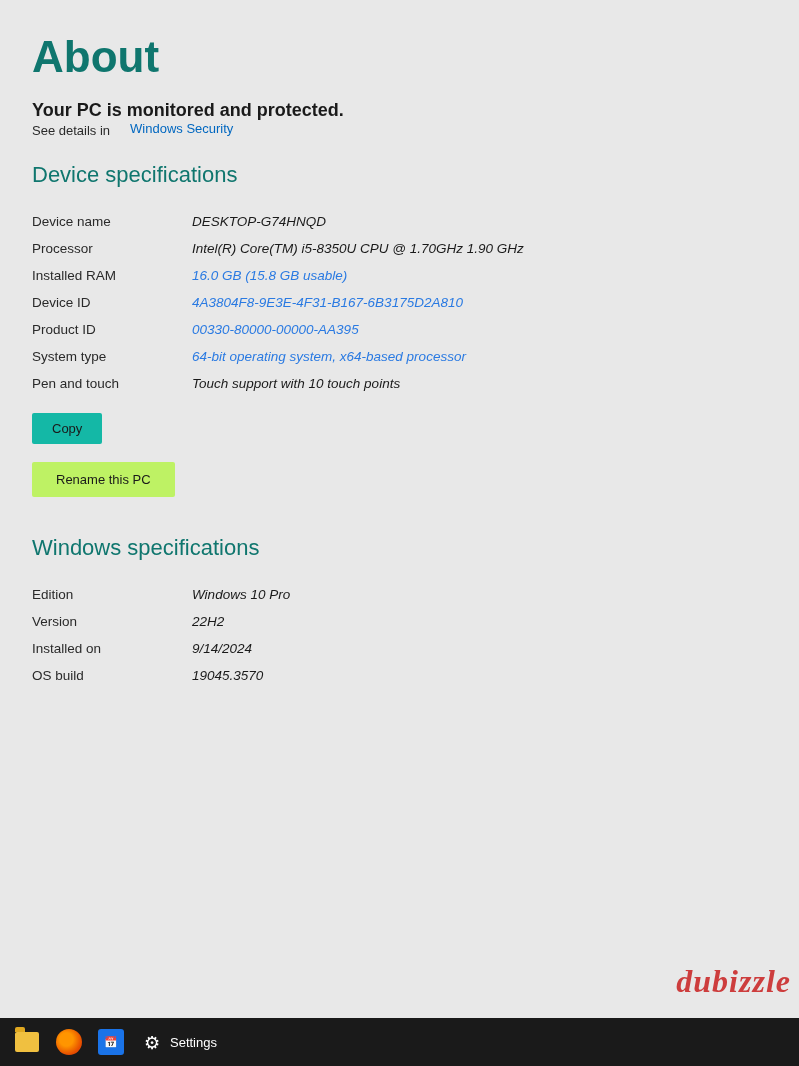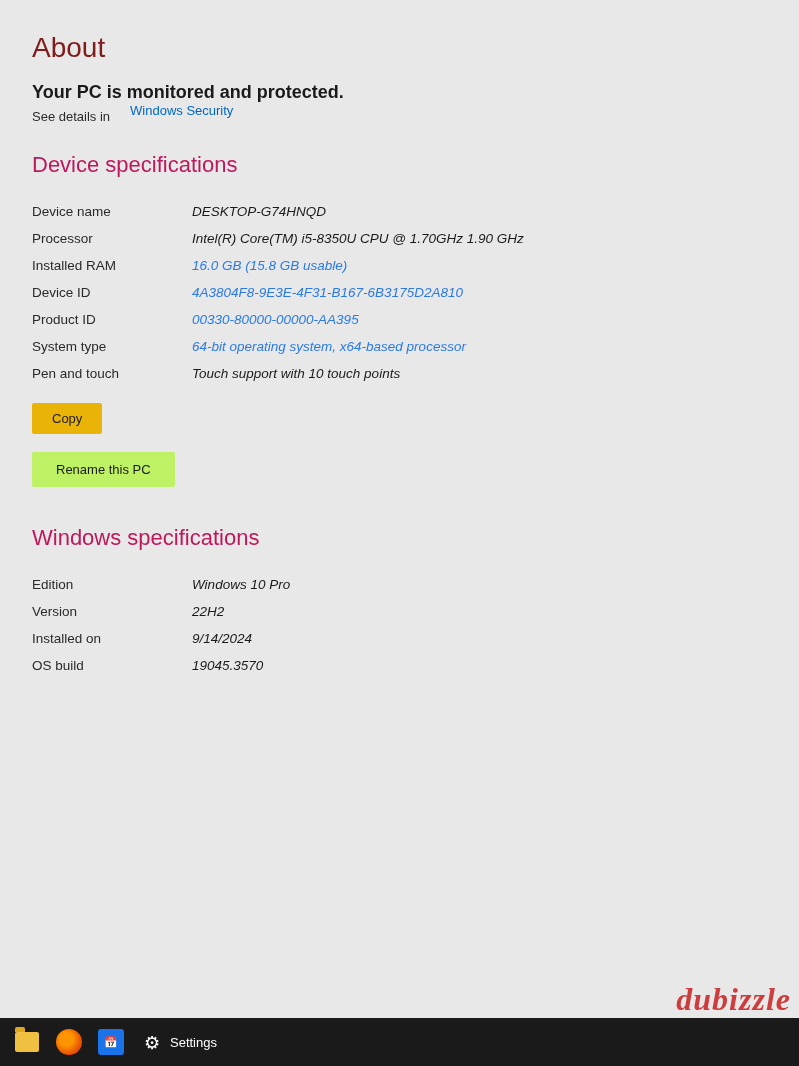--- a/index.html
+++ b/index.html
@@ -12,42 +12,42 @@
       position: relative;
     }
     .main-content {
       background: #e8e8e8;
       width: 100%;
       height: calc(100% - 48px);
       padding: 32px 32px 0 32px;
       overflow: hidden;
     }
     .about-title {
-      font-size: 28px;
-      font-weight: 400;
-      color: #7f1d1d;
+      font-size: 44px;
+      font-weight: 700;
+      color: #0f766e;
       margin-bottom: 18px;
     }
     .protection-status {
       font-size: 18px;
       font-weight: 600;
       color: #1a1a1a;
     }
     .windows-security-link {
       font-size: 13px;
       color: #0067c0;
       text-decoration: none;
       cursor: pointer;
       margin-bottom: 28px;
       display: block;
     }
     .section-title {
       font-size: 22px;
       font-weight: 400;
-      color: #be185d;
+      color: #0f766e;
       margin-bottom: 20px;
       margin-top: 10px;
     }
     .specs-table {
       width: 100%;
       margin-bottom: 16px;
     }
     .spec-row {
       display: flex;
       padding: 6px 0;
@@ -62,21 +62,21 @@
     }
     .spec-value {
       color: #2a7ae2;
       flex: 1;
       font-style: italic;
     }
     .spec-value.dark {
       color: #1a1a1a;
     }
     .copy-btn {
-      background: #eab308;
+      background: #14b8a6;
       border: none;
       padding: 8px 20px;
       font-size: 13px;
       color: #1a1a1a;
       cursor: pointer;
       margin-bottom: 18px;
       border-radius: 2px;
     }
     .rename-btn {
       background: #bef264;
@@ -160,21 +160,21 @@
       border-radius: 3px;
       display: flex;
       align-items: center;
       justify-content: center;
       font-size: 11px;
       font-weight: bold;
       color: white;
     }
     .watermark {
       position: absolute;
-      bottom: 44px;
+      bottom: 62px;
       right: 0;
       font-size: 32px;
       font-weight: bold;
       color: rgba(200,30,30,0.85);
       font-style: italic;
       font-family: Georgia, serif;
       letter-spacing: 1px;
       padding: 4px 8px;
     }
     .see-details {
@@ -188,21 +188,21 @@
 <body>
 
 <div class="main-content">
 
   <h1 class="about-title">About</h1>
 
   <p class="protection-status">Your PC is monitored and protected.</p>
 
   <div class="see-details">
     <span style="font-size:13px;color:#2a2a2a;">See details in </span>
-    <a class="windows-security-link" style="margin-bottom:12px;">Windows Security</a>
+    <a class="windows-security-link" style="margin-bottom:4px;">Windows Security</a>
   </div>
 
   <h2 class="section-title">Device specifications</h2>
 
   <div class="specs-table" id="device-specs-container">
       <div class="spec-row">
         <span class="spec-label">Device name</span>
         <span class="spec-value dark">DESKTOP-G74HNQD</span>
       </div>
       <div class="spec-row">

